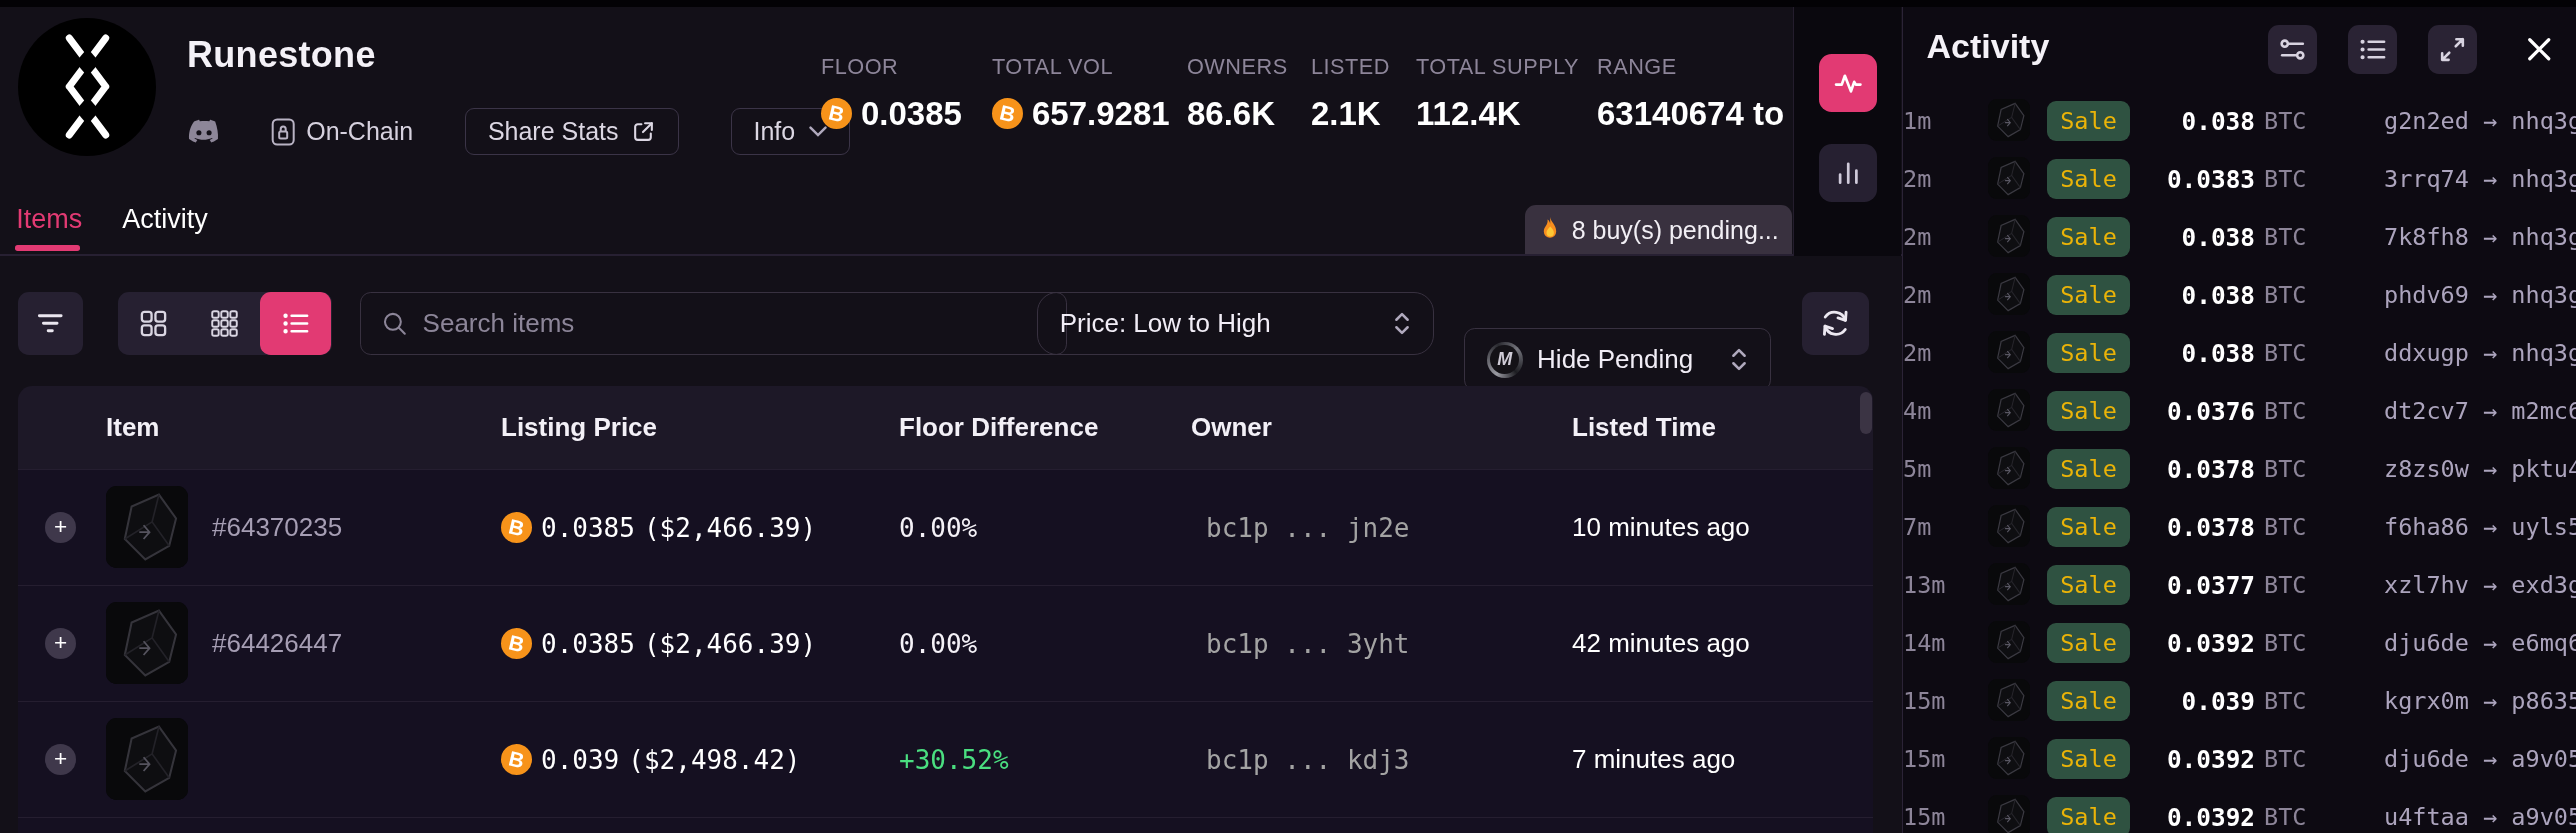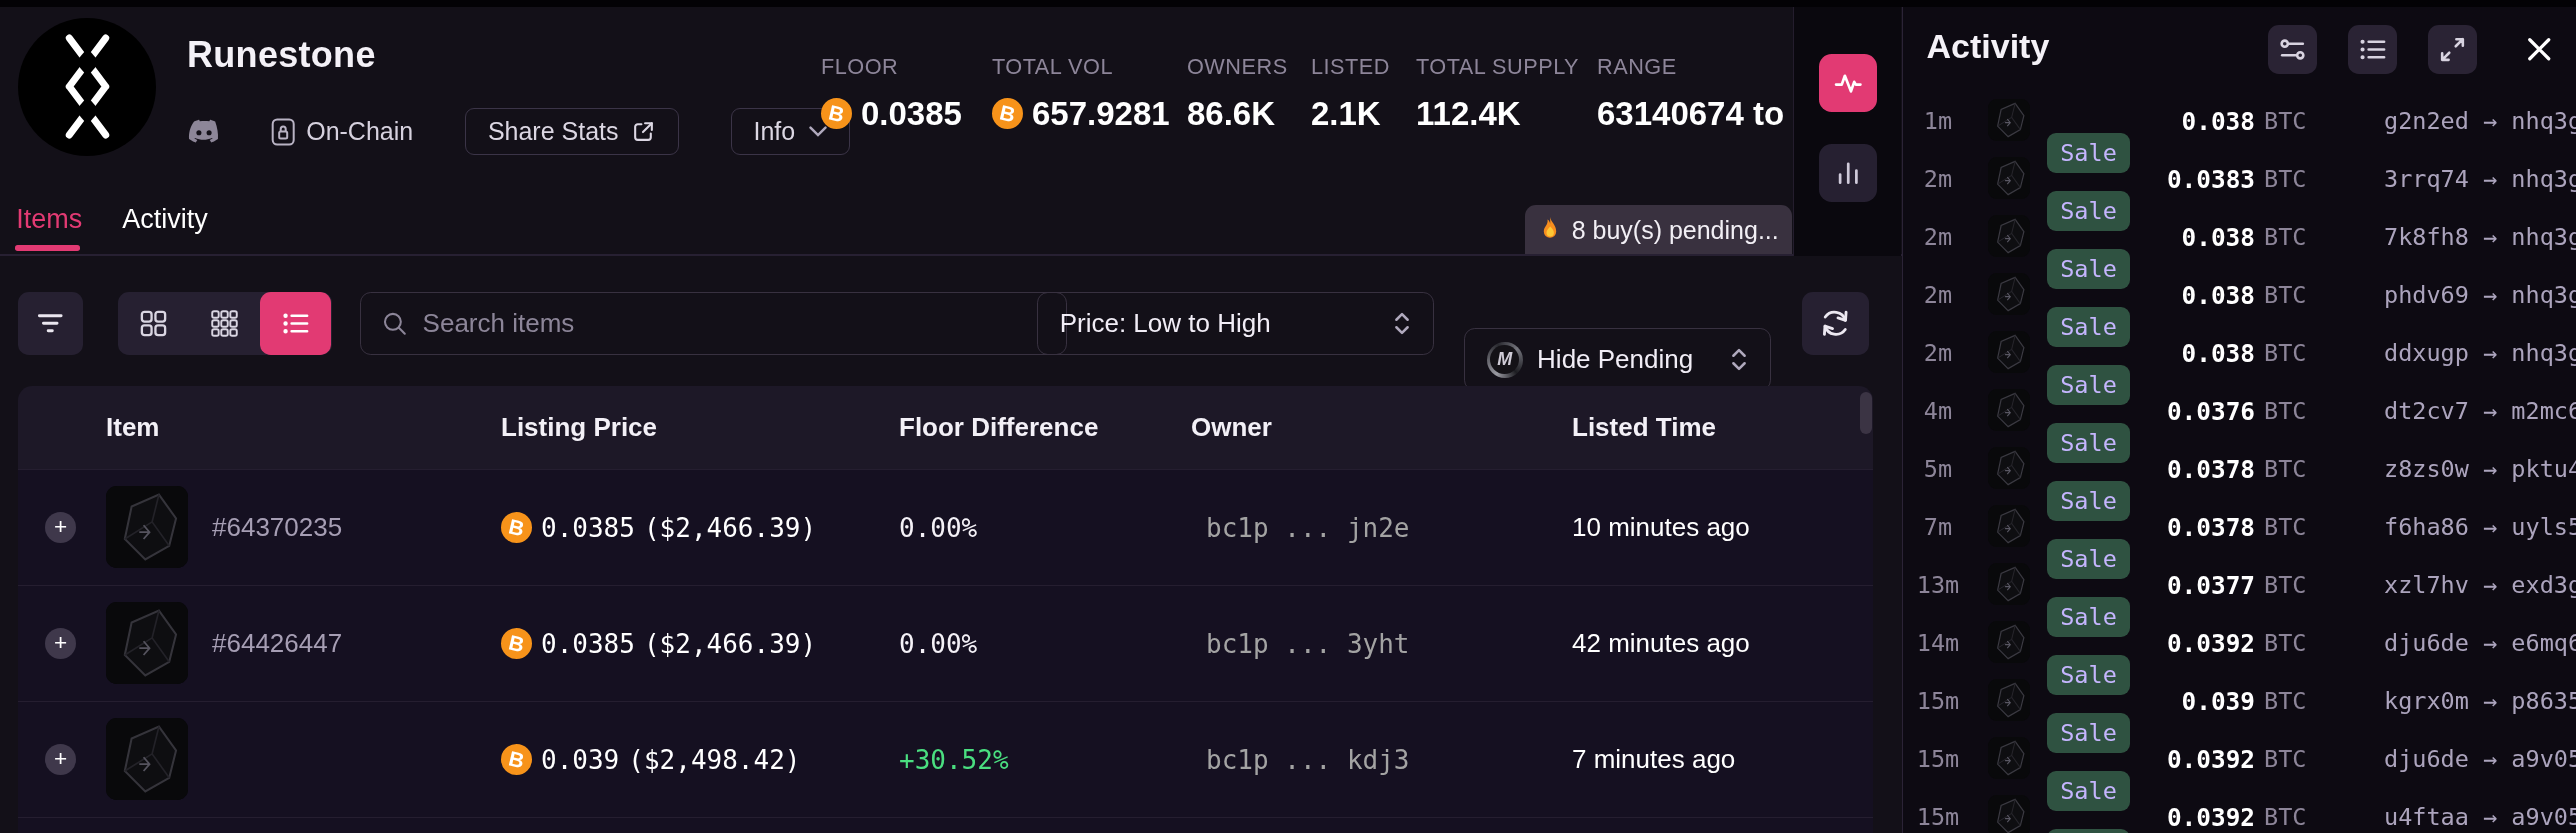--- a/index.html
+++ b/index.html
@@ -56,21 +56,21 @@
   .view-toggle { left:118px; width:214px; background:#262031; border-radius:10.8px; display:flex; overflow:hidden; }
   .seg { width:71px; height:63px; display:flex; align-items:center; justify-content:center; cursor:pointer; }
   .seg.active { background:#E23A73; border-radius:10.8px; }
   .search-box { left:360px; width:707px; border:1.8px solid #383140; border-radius:10.8px; background:transparent;
     display:flex; align-items:center; gap:14.4px; padding:0 20px; }
   .search-box input { background:transparent; border:none; outline:none; color:#e9e5ef; font-size:26px;
     font-family:"Liberation Sans", sans-serif; width:100%; }
   .search-box input::placeholder { color:#8c8598; }
   .select-box { border:1.8px solid #383140; border-radius:10.8px; display:flex; align-items:center;
     padding:0 21.7px; gap:14.4px; cursor:pointer; font-size:26px; color:#f1edf6; background:transparent; }
-  .sort-select { left:1037px; width:397px; }
+  .sort-select { left:1037px; width:397px;border-radius:20px; }
   .pending-select { left:1464px; width:307px;margin-top:36px; }
   .select-box .updown { margin-left:auto; }
   .refresh-btn { left:1802px; width:67px; background:#262031; border:none; border-radius:10.8px;
     display:flex; align-items:center; justify-content:center; cursor:pointer; }
   .me-ico { width:36px; height:36px; min-width:36px; border-radius:50%; position:relative;
     background:conic-gradient(from 210deg,#9a9aa2,#2a2a30 35%,#74747c 55%,#1d1d22 80%,#9a9aa2); }
   .me-ico::after { content:"M"; position:absolute; inset:3.6px; background:#141217; border-radius:50%;
     color:#cfcbd6; display:flex; align-items:center; justify-content:center; font-size:18px;
     font-weight:bold; font-style:italic; }
 
@@ -98,26 +98,26 @@
   .activity { position:absolute; left:1902px; top:0; width:674px; height:827px; background:#0d0a12;
     border-left:1.8px solid #2b2336; overflow:hidden; }
   .act-head { position:relative; height:85px; }
   .act-title { position:absolute; left:23.5px; top:20px; font-size:34px; font-weight:bold; }
   .act-btn { position:absolute; top:18px; width:49px; height:49px; border-radius:10.8px; border:none;
     background:#2a2334; display:flex; align-items:center; justify-content:center; cursor:pointer; }
   .act-btn.sliders { left:365px; } .act-btn.listv { left:445px; } .act-btn.expand { left:525px; }
   .act-close { position:absolute; left:612px; top:18px; width:49px; height:49px; background:transparent;
     border:none; display:flex; align-items:center; justify-content:center; cursor:pointer; }
   .act-row { position:relative; height:58px; cursor:pointer; }
-  .a-time { position:absolute; left:0; top:50%; transform:translateY(-50%); width:70px; text-align:center;
+  .a-time { position:absolute; left:0; top:50%; transform:translateY(-50%); width:70px; text-align:left;
     font-size:23.5px; color:#8d8599; }
   .a-thumb { position:absolute; left:85px; top:7.2px; width:42px; height:42px; border-radius:9px;
     overflow:hidden; background:#0b0b0d; }
   .a-badge { position:absolute; left:144px; top:9px; width:83px; height:40px; background:#2F5241;
-    border-radius:9px; display:flex; align-items:center; justify-content:center; font-size:23.5px; color:#c4b5fd;margin-top:32px; }
+    border-radius:9px; display:flex; align-items:center; justify-content:center; font-size:23.5px; color:#eab308; }
   .a-price { position:absolute; left:217px; top:50%; transform:translateY(-50%); width:135px;
     text-align:right; font-size:24.4px; font-weight:bold; color:#fff; }
   .a-cur { position:absolute; left:361px; top:50%; transform:translateY(-50%); font-size:23.5px; color:#8d8599; }
   .a-addr { position:absolute; left:481px; top:50%; transform:translateY(-50%); font-size:23.5px;
     color:#aca4bd; white-space:nowrap; }
   svg { display:block; }
 </style>
 </head>
 <body>
 

